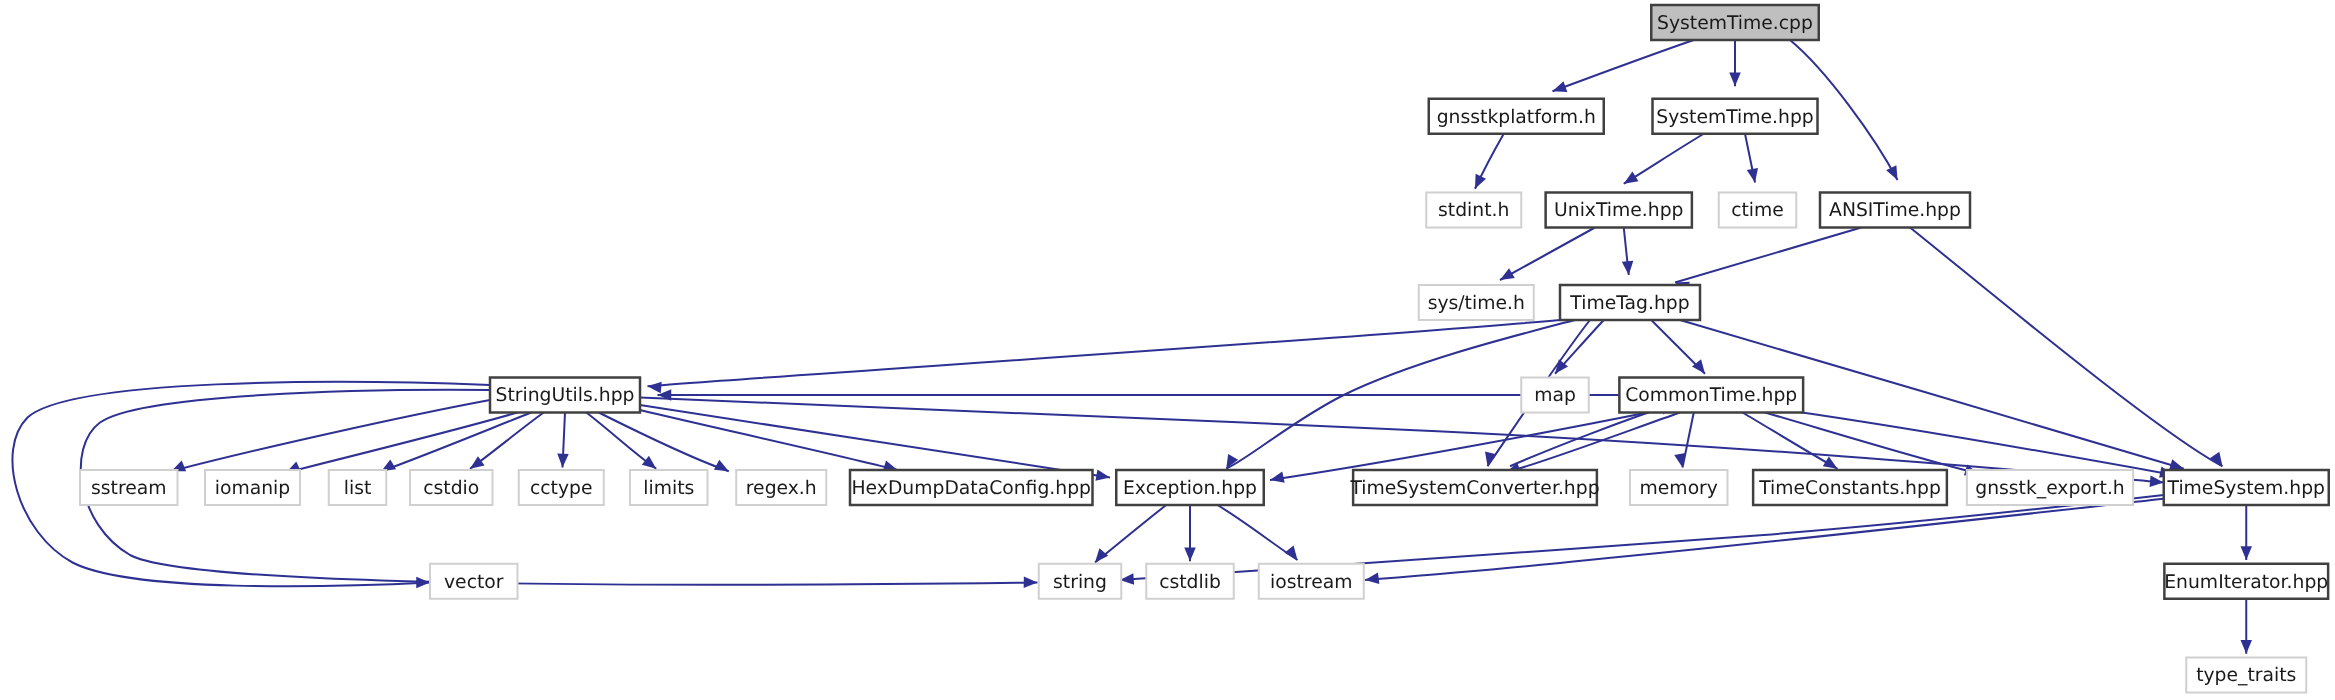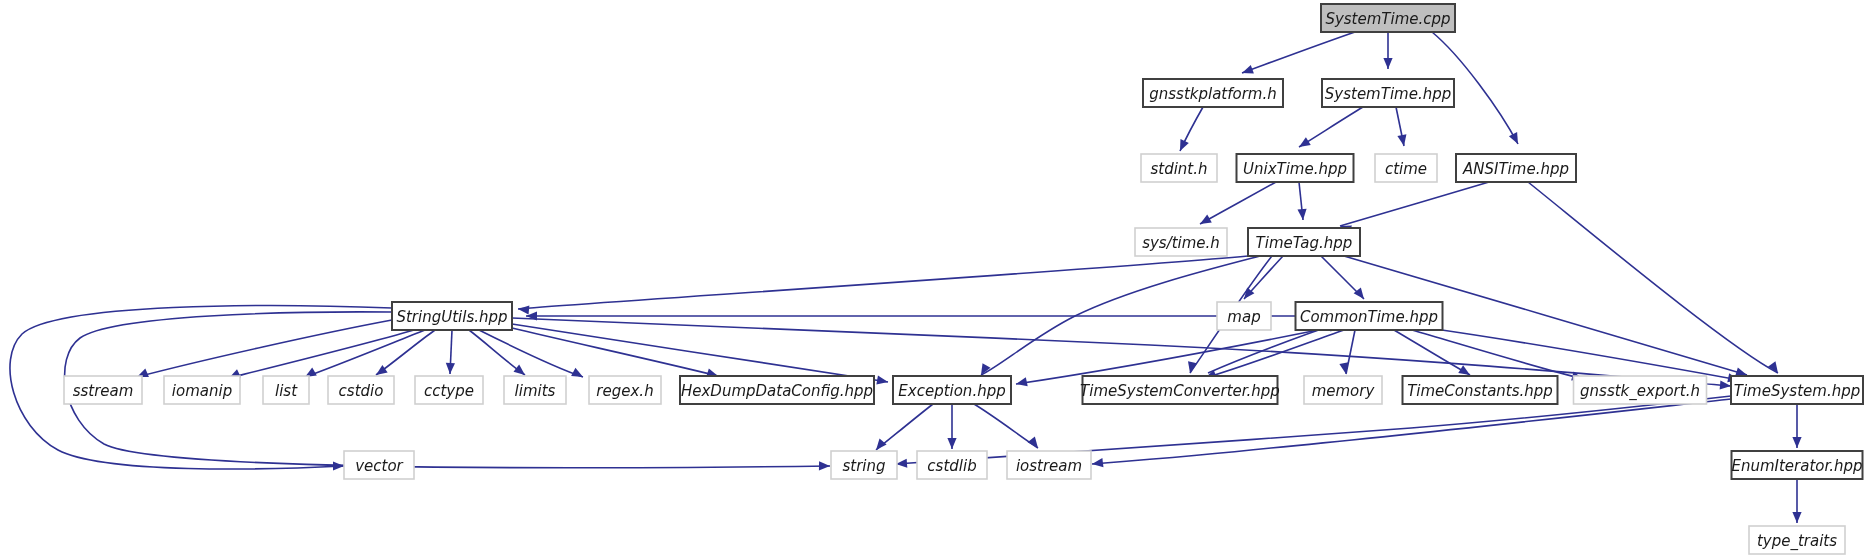--- a/index.html
+++ b/index.html
@@ -11,21 +11,20 @@
   body {
     width: 1868px;
     height: 560px;
     overflow: hidden;
     font-family: "DejaVu Sans", sans-serif;
   }
   #graph-root {
     position: relative;
     width: 1636px;
     height: 560px;
-    font-style: italic;
   }
   svg.graph-canvas {
     position: absolute;
     left: 0;
     top: 0;
     width: 1868px;
     height: 560px;
     display: block;
   }
   .edge-path {

